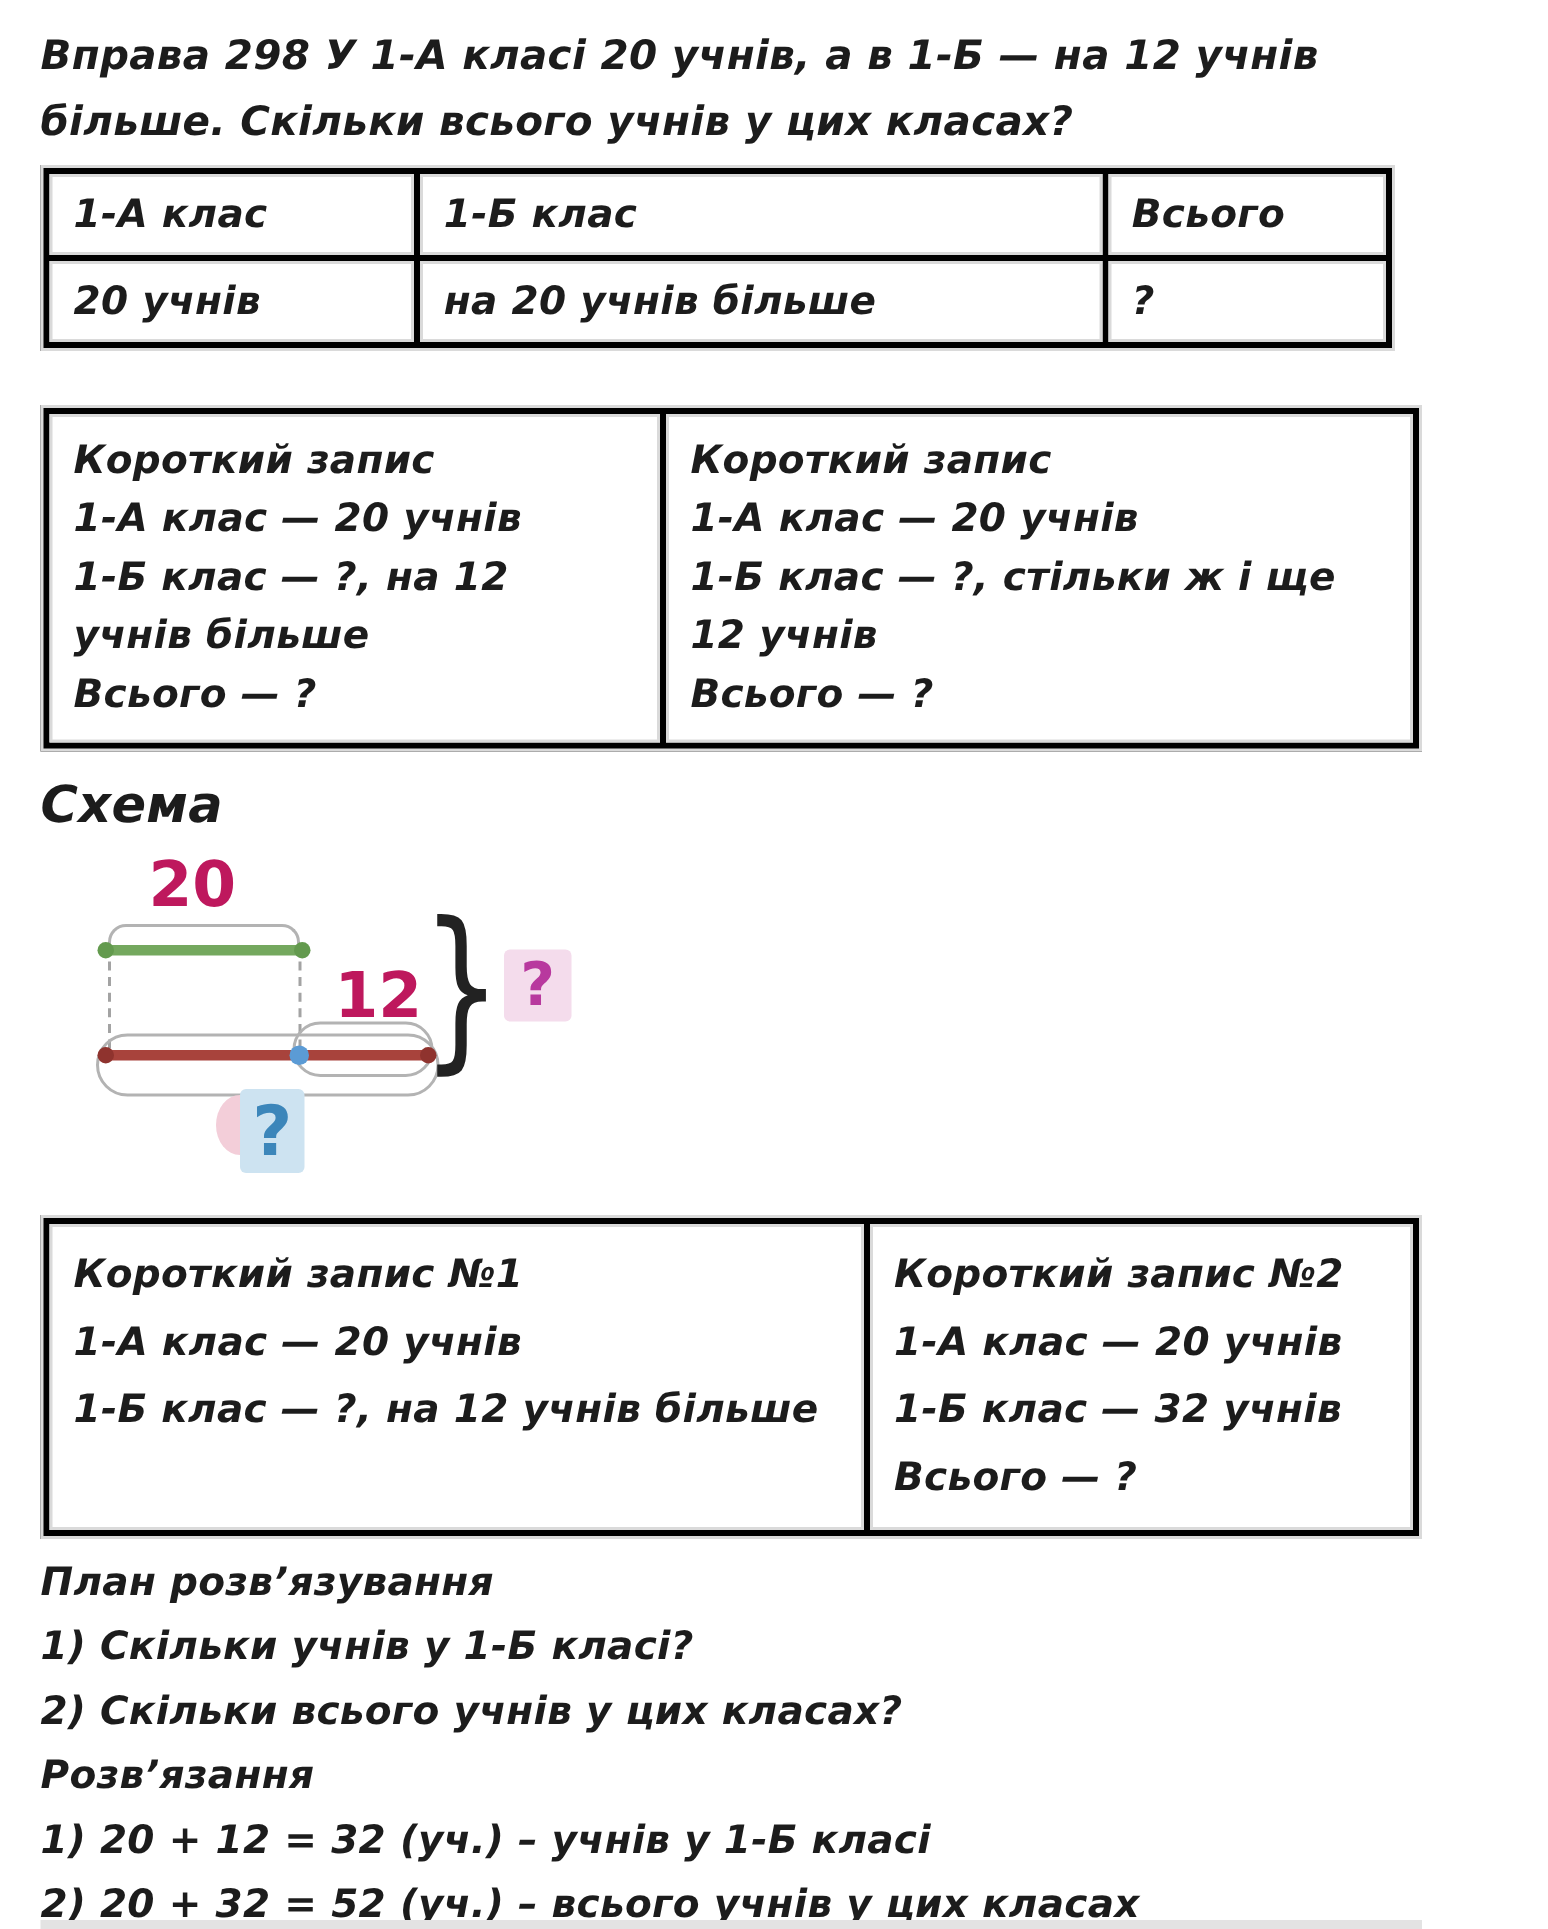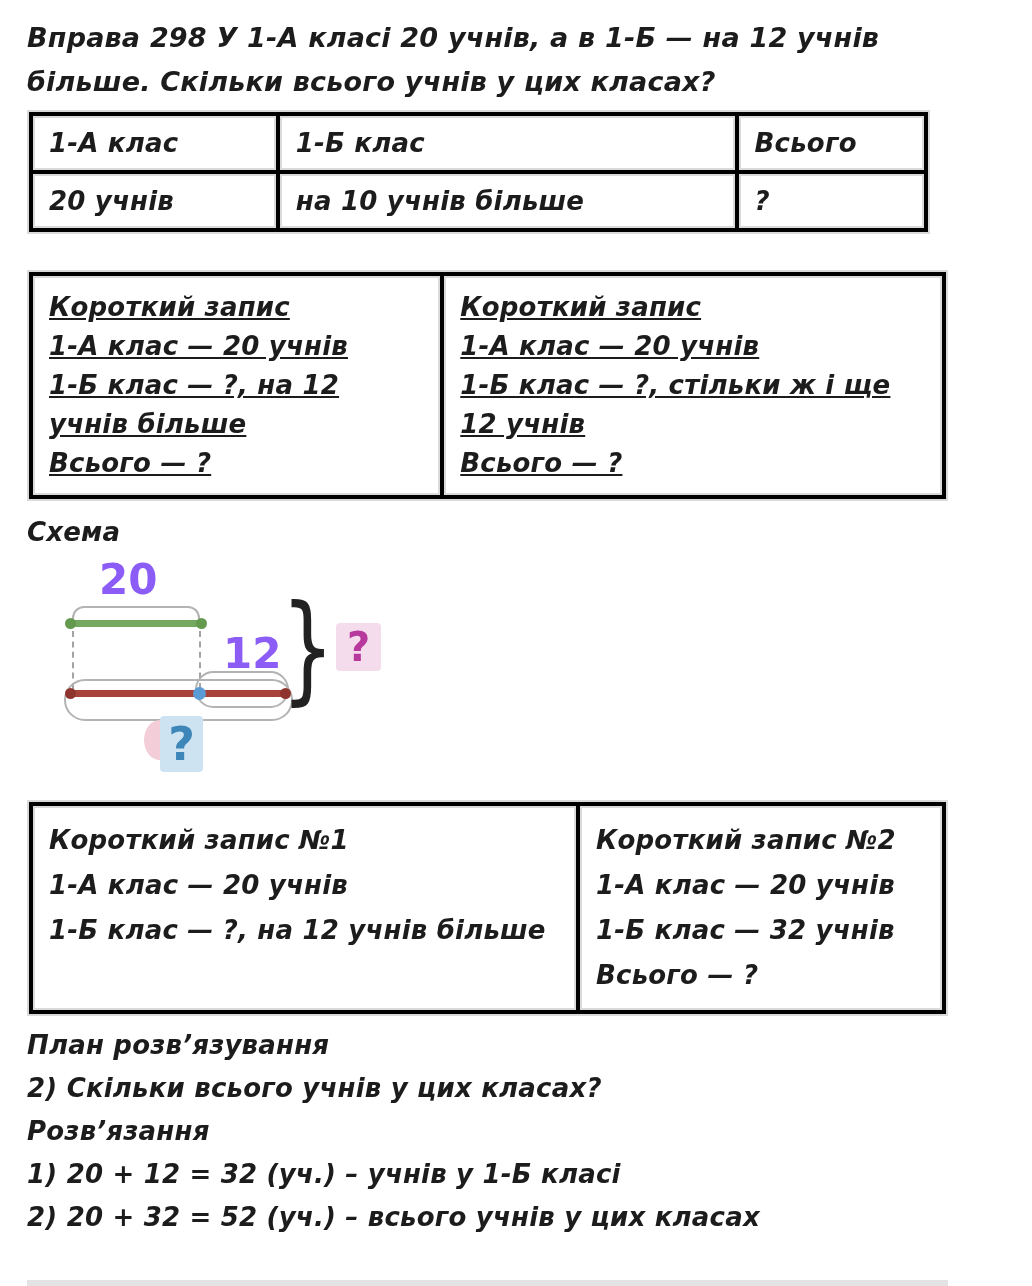--- a/index.html
+++ b/index.html
@@ -38,38 +38,38 @@
     vertical-align: top;
     font-size: 26px;
   }
   .t1 { width: 903px; margin-top: 6px; }
   .t1 td { height: 54px; }
   .t1 .c1 { width: 27.5%; }
   .t1 .c2 { width: 51.5%; }
   .t1 .c3 { width: 21%; }
 
   .t2 { width: 921px; margin-top: 36px; }
-  .t2 td { padding: 14px 20px 16px 22px; line-height: 39px; text-decoration: underline; }
+  .t2 td { padding: 14px 20px 16px 22px; line-height: 39px; }
   .t2 .cl { width: 45%; }
   .t2 .cr { width: 55%; }
 
   .t3 { width: 921px; margin-top: 8px; }
   .t3 td { padding: 14px 20px 16px 22px; line-height: 45px; }
   .t3 .cl { width: 60%; }
   .t3 .cr { width: 40%; }
 
-  .section-label { font-size: 26px; margin-top: 16px; }
+  .section-label { font-size: 34px; margin-top: 16px; }
 
   
   .diagram { position: relative; height: 243px; margin-top: 2px; }
   .diagram .num {
     position: absolute;
     font-weight: bold;
     font-size: 42px;
-    color: #8b5cf6;
+    color: #be185d;
     font-style: normal;
   }
   .bracket-top {
     position: absolute; left: 45px; top: 57px;
     width: 128px; height: 20px;
     border: 2px solid #b3b3b3; border-bottom: none;
     border-radius: 12px 12px 0 0;
   }
   .bar { position: absolute; height: 7px; border-radius: 3px; }
   .bar-green { left: 42px; top: 71px; width: 135px; background: #74a85e; }
@@ -125,21 +125,21 @@
 
   <table class="grid t1">
     <tbody>
         <tr>
       <td class="c1 hand">1-А клас</td>
       <td class="c2 hand">1-Б клас</td>
       <td class="c3 hand">Всього</td>
     </tr>
     <tr>
       <td class="c1 hand">20 учнів</td>
-      <td class="c2 hand">на 10 учнів більше</td>
+      <td class="c2 hand">на 20 учнів більше</td>
       <td class="c3 hand">?</td>
     </tr>
   </tbody>
     </table>
 
   <table class="grid t2">
     <tbody>
         <tr>
       <td class="cl">
         <div class="hand">Короткий запис</div>
@@ -194,20 +194,21 @@
         <div class="hand">1-А клас — 20 учнів</div>
         <div class="hand">1-Б клас — 32 учнів</div>
         <div class="hand">Всього — ?</div>
       </td>
     </tr>
   </tbody>
     </table>
 
   <div class="bottom-block">
     <div class="line hand">План розв’язування</div>
+    <div class="line hand">1) Скільки учнів у 1-Б класі?</div>
     <div class="line hand">2) Скільки всього учнів у цих класах?</div>
     <div class="line hand">Розв’язання</div>
     <div class="line hand">1) 20 + 12 = 32 (уч.) – учнів у 1-Б класі</div>
     <div class="line hand">2) 20 + 32 = 52 (уч.) – всього учнів у цих класах</div>
 
   </div>
 
 </div>
 
 <div class="bottom-strip"></div>

